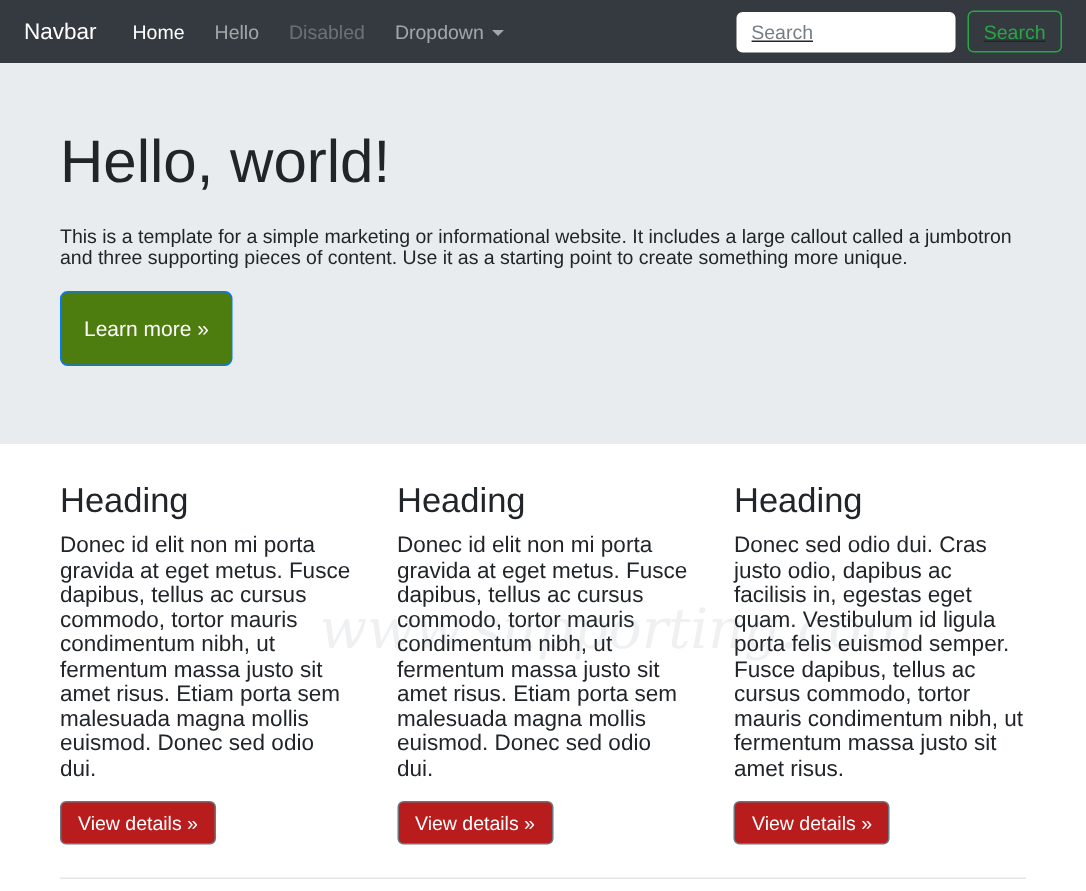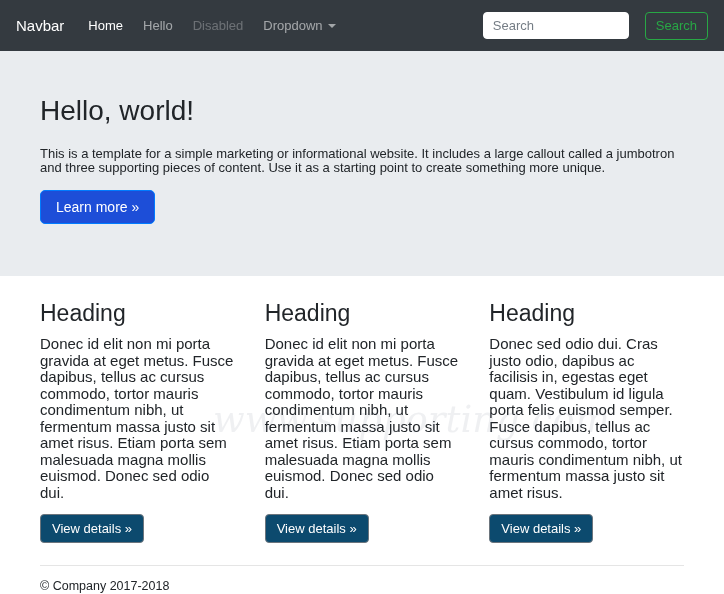--- a/index.html
+++ b/index.html
@@ -8,21 +8,21 @@
     width:724px; height:594px;
     font-family:"Liberation Sans", sans-serif;
     background:#ffffff;
     position:relative;
     overflow:hidden;
     color:#212529;
   }
 
   
   .navbar {
-    height:51px;
+    height:42px;
     background:#343a40;
     display:flex;
     align-items:center;
     padding:0 16px;
   }
   .brand { color:#ffffff; font-size:15px; margin-right:14px; text-decoration:none; cursor:pointer; }
   .nav { display:flex; align-items:flex-end; }
   .nav-item {
     font-size:13px;
     padding:0 10px;
@@ -33,21 +33,21 @@
   .nav-item.active { color:#ffffff; }
   .nav-item.disabled { color:rgba(255,255,255,0.28); cursor:default; }
   .caret {
     display:inline-block;
     margin-left:5px;
     vertical-align:2px;
     border-top:4px solid rgba(255,255,255,0.55);
     border-left:4px solid transparent;
     border-right:4px solid transparent;
   }
-  .search-form { margin-left:auto; display:flex; align-items:center; gap:16px; }
+  .search-form { margin-left:auto; display:flex; align-items:center; gap:8px;text-decoration:underline; }
   .search-input {
     width:146px; height:27px;
     border:1px solid #ffffff;
     border-radius:4px;
     padding:0 9px;
     font-size:13px;
     font-family:"Liberation Sans", sans-serif;
     color:#495057;
     outline:none;
   }
@@ -60,56 +60,56 @@
     color:#28a745;
     border-radius:4px;
     font-size:13px;
     font-family:"Liberation Sans", sans-serif;
     cursor:pointer;
   }
 
   
   .jumbotron { background:#e9ecef; padding:44px 40px 52px; }
   .jumbotron-title {
-    font-size:28px;
+    font-size:40px;
     font-weight:300;
     color:#212529;
     margin:0 0 20px;
   }
   .jumbotron-text {
     font-size:13px;
     line-height:14px;
     color:#212529;
     margin:0 0 15px;
     max-width:658px;
   }
   .btn-primary {
-    background:#1d4ed8;
+    background:#4d7c0f;
     color:#ffffff;
     border:1px solid #007bff;
     border-radius:5px;
-    padding:8px 15px;
+    padding:16px 15px;
     font-size:14px;
     font-family:"Liberation Sans", sans-serif;
     cursor:pointer;
   }
 
   
   .content { display:flex; gap:30px; padding:24px 40px 0; }
   .col { flex:1; min-width:0; }
   .col-heading { font-size:23px; font-weight:400; margin:0 0 9px; color:#212529; }
   .col-text {
     font-size:15px;
     line-height:16.5px;
     margin:0 0 13px;
     color:#212529;
     min-height:116px;
   }
   .btn-secondary {
-    background:#0c4a6e;
+    background:#b91c1c;
     color:#ffffff;
     border:1px solid #6c757d;
     border-radius:4px;
     padding:6px 11px;
     font-size:13px;
     font-family:"Liberation Sans", sans-serif;
     cursor:pointer;
   }
 
   

